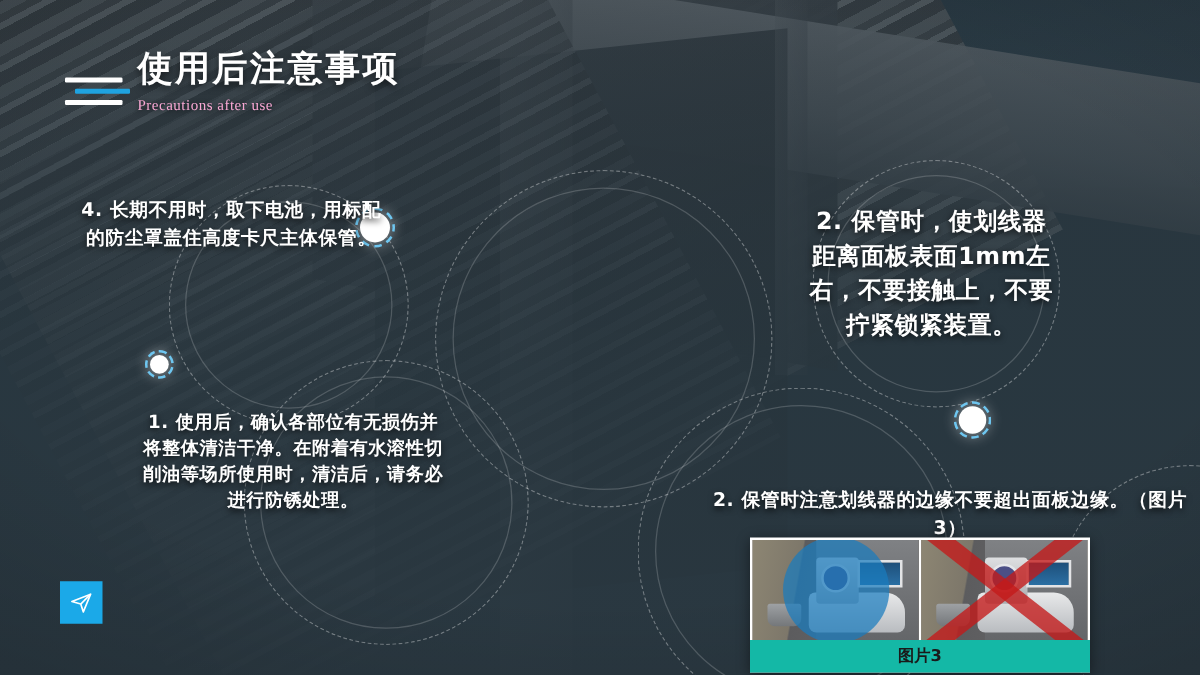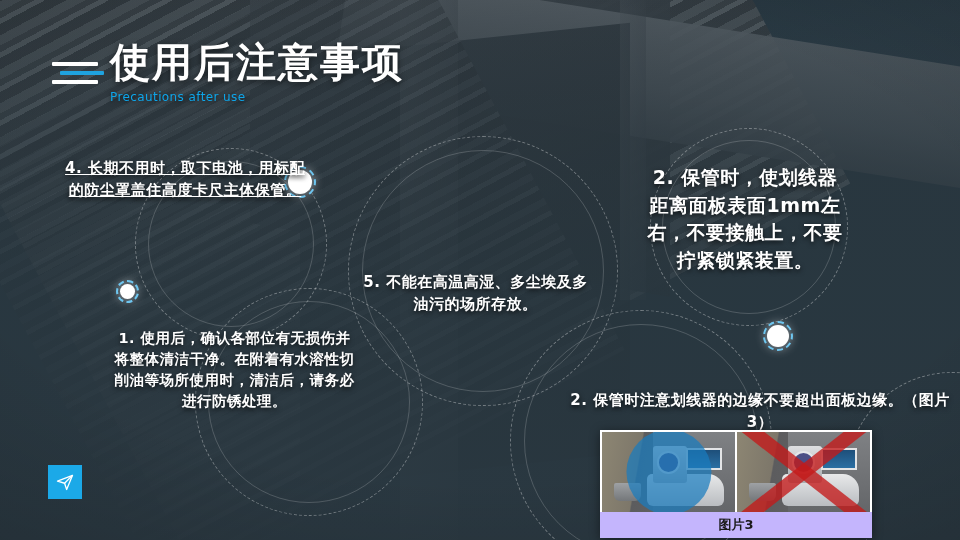--- a/index.html
+++ b/index.html
@@ -106,37 +106,37 @@
   }
 
   
   .title-block{position:absolute;left:52px;top:40px;}
   .title-mark{position:absolute;left:0;top:22px;width:48px;}
   .title-mark i{display:block;height:4px;border-radius:1px;margin-bottom:5px;}
   .mark-1{background:#ffffff;width:46px;}
   .mark-2{background:#1fa3e0;width:44px;margin-left:8px;}
   .mark-3{background:#ffffff;width:46px;}
   .title-main{
-    margin-left:58px;color:#ffffff;font-size:40px;font-weight:bold;
+    margin-left:58px;color:#ffffff;font-size:28px;font-weight:bold;
     letter-spacing:2px;line-height:1.1;
     text-shadow:0 2px 6px rgba(0,0,0,.55);
   }
   .title-sub{
-    margin-left:58px;color:#0ea5e9;font-size:12px;letter-spacing:.4px;
-    margin-top:6px;text-shadow:0 1px 4px rgba(0,0,0,.55);
+    margin-left:58px;color:#f9a8d4;font-size:12px;letter-spacing:.4px;
+    margin-top:6px;text-shadow:0 1px 4px rgba(0,0,0,.55);font-family:Liberation Serif, serif;
   }
 
   
   .tx{
     position:absolute;color:#ffffff;font-weight:bold;
     text-align:center;line-height:1.45;
     text-shadow:0 2px 5px rgba(0,0,0,.75);
     letter-spacing:.5px;
   }
-  #tx4{left:60px;top:158px;width:250px;font-size:15px;text-decoration:underline;}
+  #tx4{left:60px;top:158px;width:250px;font-size:15px;}
   #tx1{left:112px;top:328px;width:245px;font-size:14.5px;}
   #tx5{left:358px;top:272px;width:235px;font-size:15px;}
   #tx2{left:645px;top:164px;width:200px;font-size:19px;}
   #tx3{left:565px;top:390px;width:390px;font-size:15px;}
 
   
   .photo-card{
     position:absolute;left:600px;top:430px;width:272px;height:108px;
     background:#ffffff;
     box-shadow:0 2px 10px rgba(0,0,0,.45);
@@ -185,21 +185,21 @@
   .mark-ng{position:absolute;inset:0;}
   .mark-ng i{
     position:absolute;left:50%;top:50%;width:112%;height:18%;
     background:rgba(196,26,26,.78);
     transform-origin:center;
   }
   .mark-ng i.a{transform:translate(-50%,-50%) rotate(38deg);}
   .mark-ng i.b{transform:translate(-50%,-50%) rotate(-38deg);}
   .photo-caption{
     flex:1;display:flex;align-items:center;justify-content:center;
-    color:#1a1a1a;font-size:13px;font-weight:bold;background:#c4b5fd;
+    color:#1a1a1a;font-size:13px;font-weight:bold;background:#14b8a6;
   }
 
   
   .plane-badge{
     position:absolute;left:48px;top:465px;width:34px;height:34px;
     background:#1ba9e8;display:flex;align-items:center;justify-content:center;
   }
 </style>
 </head>
 <body>
@@ -244,21 +244,20 @@
       <i class="mark-1"></i>
         <i class="mark-2"></i>
         <i class="mark-3"></i>
     </div>
     <div class="title-main">使用后注意事项</div>
     <div class="title-sub">Precautions after use</div>
   </div>
 
   <div class="tx" id="tx4">4. 长期不用时，取下电池，用标配的防尘罩盖住高度卡尺主体保管。</div>
   <div class="tx" id="tx1">1. 使用后，确认各部位有无损伤并将整体清洁干净。在附着有水溶性切削油等场所使用时，清洁后，请务必进行防锈处理。</div>
-  <div class="tx" id="tx5">5. 不能在高温高湿、多尘埃及多油污的场所存放。</div>
   <div class="tx" id="tx2">2. 保管时，使划线器距离面板表面1mm左右，不要接触上，不要拧紧锁紧装置。</div>
   <div class="tx" id="tx3">2. 保管时注意划线器的边缘不要超出面板边缘。（图片3）</div>
 
   <div class="photo-card">
     <div class="photo-row">
       <div class="photo">
         <div class="floor"></div>
           <div class="wall"></div>
         <div class="plate"></div>
           <div class="gauge-body"></div>

